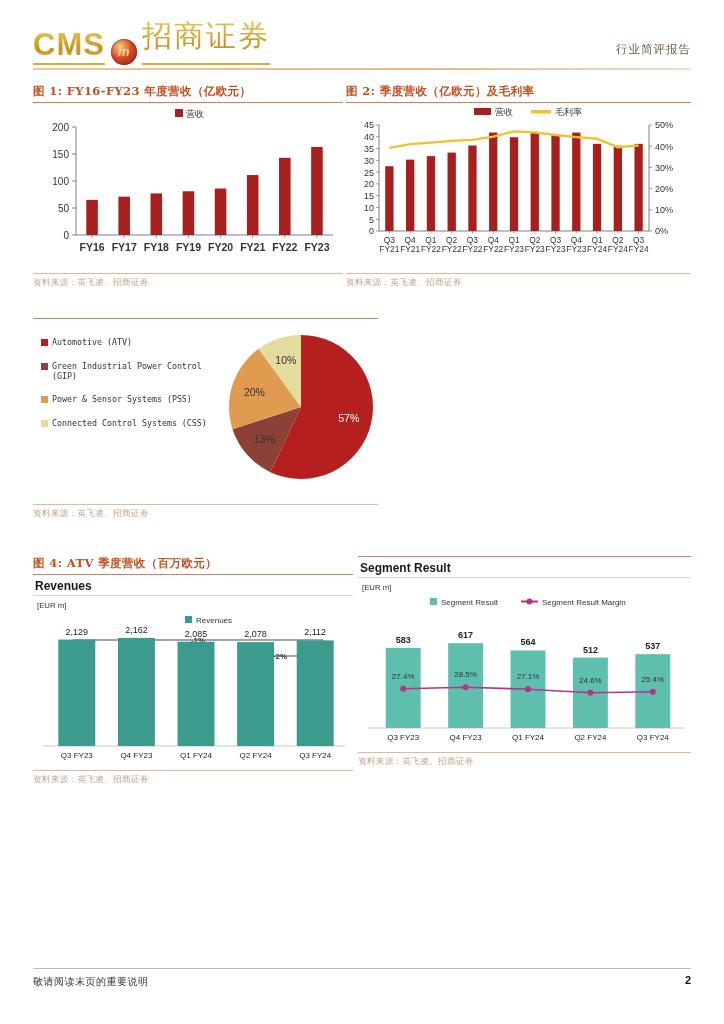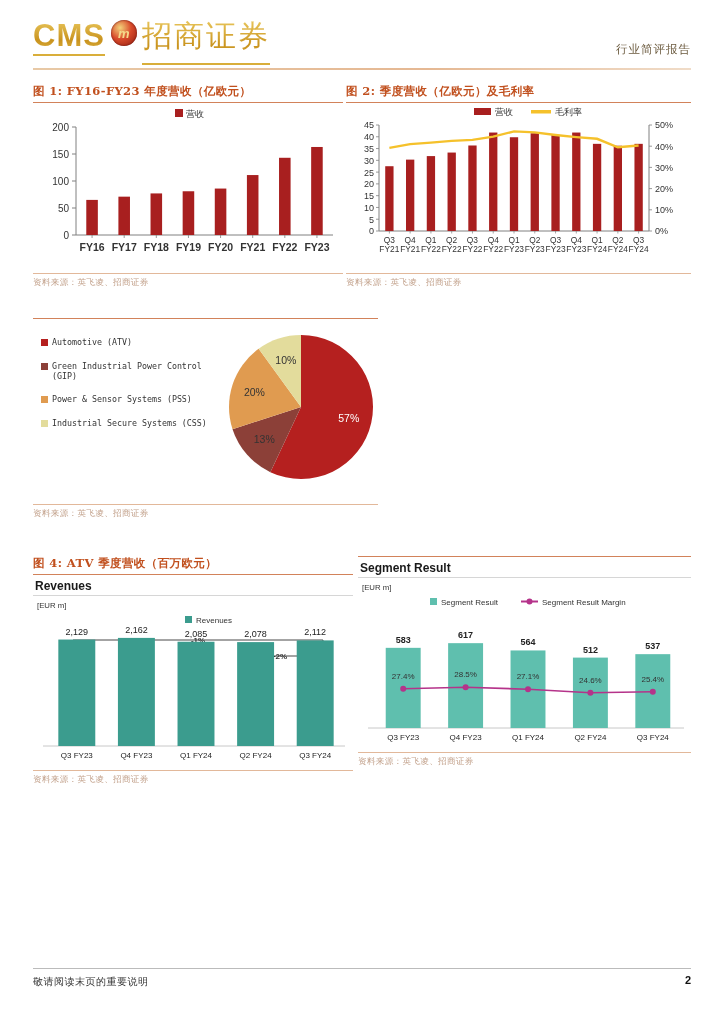--- a/index.html
+++ b/index.html
@@ -5,21 +5,21 @@
   html,body{margin:0;padding:0;}
   body{
     width:724px;height:1024px;background:#ffffff;
     font-family:"Liberation Sans", sans-serif;
     color:#222;overflow:hidden;position:relative;
   }
   .page{position:relative;width:724px;height:1024px;}
 
   
   .header{position:absolute;left:0;top:0;width:724px;height:70px;}
-  .logo{position:absolute;left:33px;top:20px;display:flex;align-items:flex-start;}
+  .logo{position:absolute;left:33px;top:20px;display:flex;align-items:flex-end;}
   .logo-cms{
     font-family:"Liberation Sans", sans-serif;
     font-size:31px;font-weight:bold;letter-spacing:1px;
     color:#C9A227;
     background:linear-gradient(180deg,#E8C55A 0%,#C9931E 60%,#E0B84A 100%);
     -webkit-background-clip:text;background-clip:text;-webkit-text-fill-color:transparent;
     border-bottom:2px solid #D9AE3A;padding-bottom:1px;line-height:1.05;
   }
   .logo-emblem{
     width:26px;height:26px;border-radius:50%;margin:0 5px 0 6px;
@@ -289,21 +289,21 @@
         <div class="pl">
           <span class="sw" style="background:#8C4038"></span>
           <span>Green Industrial Power Control (GIP)</span>
         </div>
         <div class="pl">
           <span class="sw" style="background:#E09B50"></span>
           <span>Power &amp; Sensor Systems (PSS)</span>
         </div>
         <div class="pl">
           <span class="sw" style="background:#E3DC9C"></span>
-          <span>Industrial Secure Systems (CSS)</span>
+          <span>Connected Control Systems (CSS)</span>
         </div>
       </div>
       <svg width="180" height="175" viewBox="0 0 180 175" style="position:absolute;left:180px;top:6px">
         <g id="c3-slices">
             <path d="M88,82 L88,10 A72,72 0 1 1 57.343891007314795,147.14754777755343 Z" fill="#B5201F"></path>
             <path d="M88,82 L57.343891007314795,147.14754777755343 A72,72 0 0 1 19.523930826748952,104.24922359499622 Z" fill="#8C4038"></path>
             <path d="M88,82 L19.523930826748952,104.24922359499622 A72,72 0 0 1 45.679461834941925,23.75077640500379 Z" fill="#E09B50"></path>
             <path d="M88,82 L45.679461834941925,23.75077640500379 A72,72 0 0 1 87.99999999999999,10 Z" fill="#E3DC9C"></path>
           </g>
         <g id="c3-labels">

